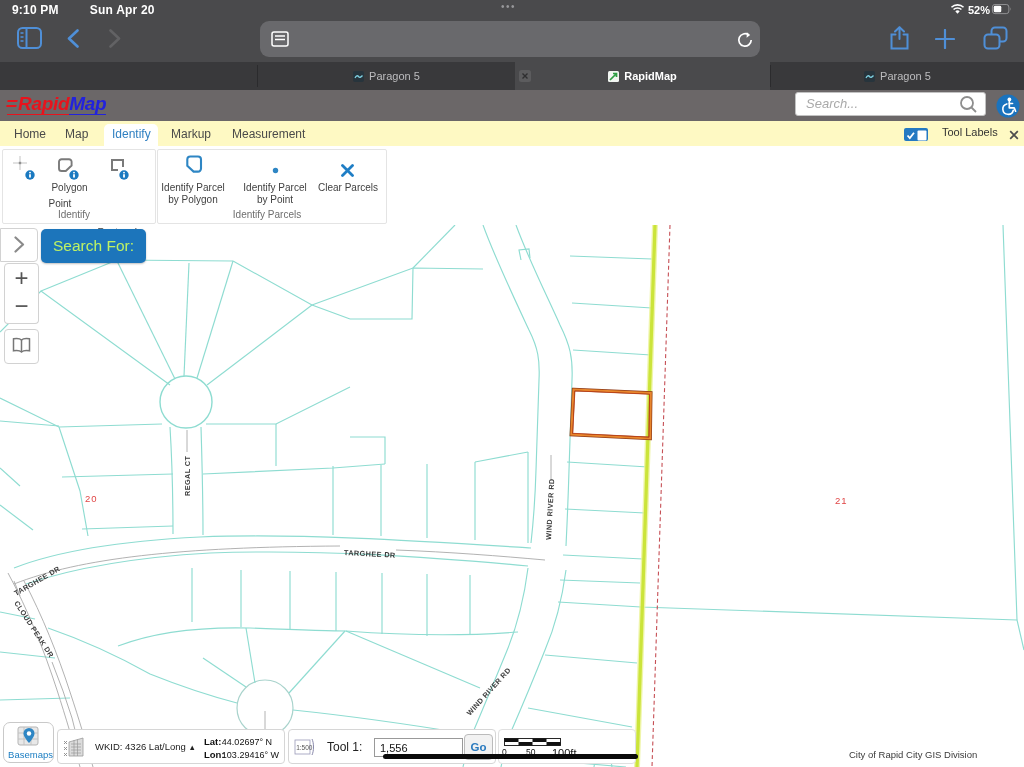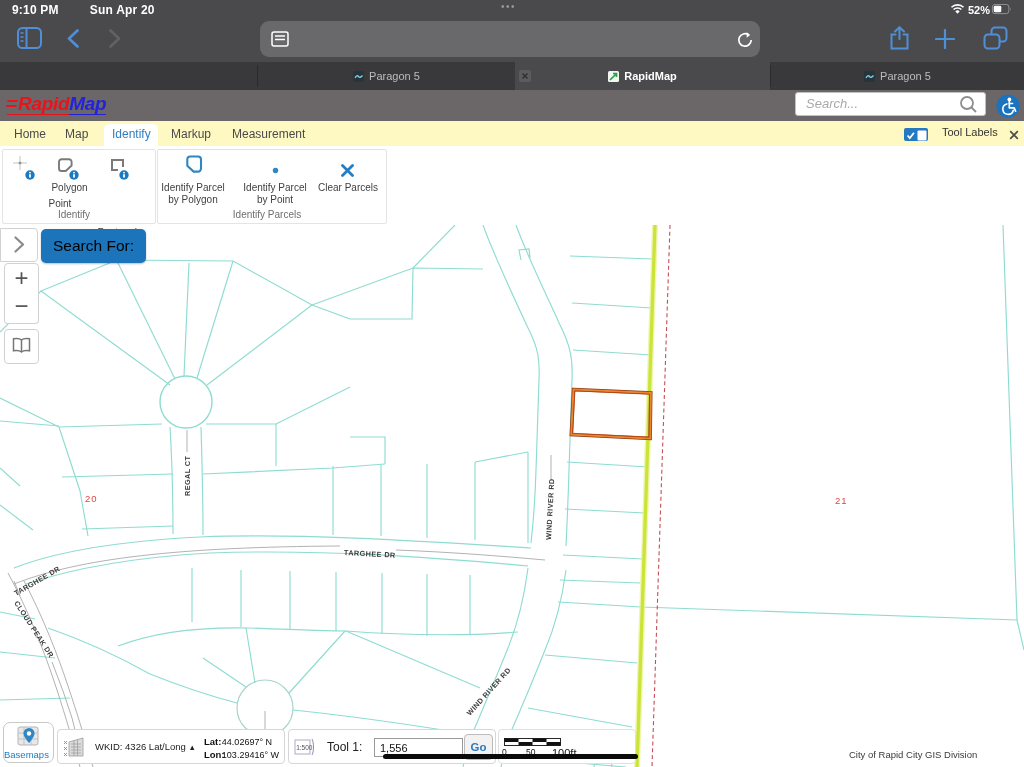--- a/index.html
+++ b/index.html
@@ -320,38 +320,38 @@
   <path d="M573.5 389.5 L650.8 392.9 L650.2 438.5 L571.3 434.6 Z" stroke="#e8862d" stroke-width="2.0"></path>
   <path d="M574.9 390.9 L649.5 394.2 L648.9 437.1 L572.7 433.3 Z" stroke="#bf3f14" stroke-width="0.8"></path>
 </g>
 </svg>
 
 <div class="mapbtn" style="left:0px;top:228px;width:36px;height:32px;border-radius:0 4px 4px 0;">
   <svg style="margin-top:7px;" width="12" height="17" viewBox="0 0 12 17">
       <path d="M2.5 1.5 L10 8.5 L2.5 15.5" fill="none" stroke="#8a8a8a" stroke-width="2.2" stroke-linecap="round" stroke-linejoin="round"></path>
     </svg>
 </div>
-<div class="abs" style="left:41px;top:229px;width:105px;height:34px;background:#1c75bb;border-radius:5px;box-shadow:0 1px 2px rgba(0,0,0,.25);color:#000000;font-size:15.5px;text-align:center;line-height:34px;">Search For:</div>
+<div class="abs" style="left:41px;top:229px;width:105px;height:34px;background:#1c75bb;border-radius:5px;box-shadow:0 1px 2px rgba(0,0,0,.25);color:#bef264;font-size:15.5px;text-align:center;line-height:34px;">Search For:</div>
 <div class="mapbtn" style="left:4px;top:263px;width:33px;height:30px;border-radius:4px 4px 0 0;font-size:24px;line-height:28px;color:#555;">+</div>
 <div class="mapbtn" style="left:4px;top:293px;width:33px;height:30px;border-top:none;border-radius:0 0 4px 4px;font-size:24px;line-height:26px;color:#555;">−</div>
 <div class="mapbtn" style="left:4px;top:329px;width:33px;height:33px;border-radius:4px;">
   <svg style="margin-top:7px;" width="19" height="17" viewBox="0 0 19 17">
     <path d="M9.5 3 C8 1.5 5.5 1.2 1.5 1.8 V13.8 C5.5 13.2 8 13.6 9.5 15 C11 13.6 13.5 13.2 17.5 13.8 V1.8 C13.5 1.2 11 1.5 9.5 3 Z" fill="none" stroke="#777" stroke-width="1.5"></path>
     <line x1="9.5" y1="3" x2="9.5" y2="15" stroke="#777" stroke-width="1.5"></line>
   </svg>
 </div>
 
 <div class="abs" style="left:3px;top:722px;width:49px;height:39px;background:#fff;border:1px solid #c9c9c9;border-radius:7px;">
   <svg style="position:absolute;left:12px;top:2px;" width="26" height="24" viewBox="0 0 26 24">
     <rect x="2" y="2" width="20" height="18" rx="2" fill="#e8e8e8" stroke="#b5b5b5"></rect>
     <path d="M2 8 L22 8 M2 14 L22 14 M8 2 L8 20 M15 2 L15 20" stroke="#c2c2c2" stroke-width="1"></path>
     <path d="M13 3 A5.5 5.5 0 0 1 18.5 8.5 C18.5 12 13 18 13 18 C13 18 7.5 12 7.5 8.5 A5.5 5.5 0 0 1 13 3 Z" fill="#2e86c4"></path>
     <circle cx="13" cy="8.5" r="2.2" fill="#fff"></circle>
   </svg>
-  <div style="position:absolute;left:0;top:26px;width:49px;text-align:left;color:#1a7dc2;font-size:9.5px;">Basemaps</div>
+  <div style="position:absolute;left:0;top:26px;width:49px;text-align:right;color:#1a7dc2;font-size:9.5px;">Basemaps</div>
 </div>
 <div class="abs" style="left:57px;top:729px;width:226px;height:33px;background:#fff;border:1px solid #d6d6d6;border-radius:4px;"></div>
 <svg class="abs" style="left:63px;top:734px;" width="22" height="24" viewBox="0 0 22 24">
   <path d="M6 22 L6 8 L20 4 L20 22 Z" fill="#dcdcdc" stroke="#9a9a9a" stroke-width="0.8"></path>
   <path d="M8 10 H18 M8 13 H18 M8 16 H18 M8 19 H18 M11 6 V22 M14.5 5.5 V22" stroke="#9a9a9a" stroke-width="0.7"></path>
   <path d="M1 7 l3 3 m0 -3 l-3 3 M1 13 l3 3 m0 -3 l-3 3 M1 19 l3 3 m0 -3 l-3 3" stroke="#8a8a8a" stroke-width="0.9"></path>
 </svg>
 <div class="abs" style="left:95px;top:741px;font-size:9.5px;color:#222;white-space:nowrap;">WKID: 4326 Lat/Long <span style="font-size:7.5px;">▲</span></div>
 <div class="abs" style="left:204px;top:736px;font-size:9.5px;color:#111;font-weight:bold;line-height:12.5px;">Lat:<br>Lon:</div>
 <div class="abs" style="right:745px;top:736px;font-size:9px;color:#111;text-align:left;line-height:12.5px;white-space:nowrap;">44.02697° N<br>103.29416° W</div>

